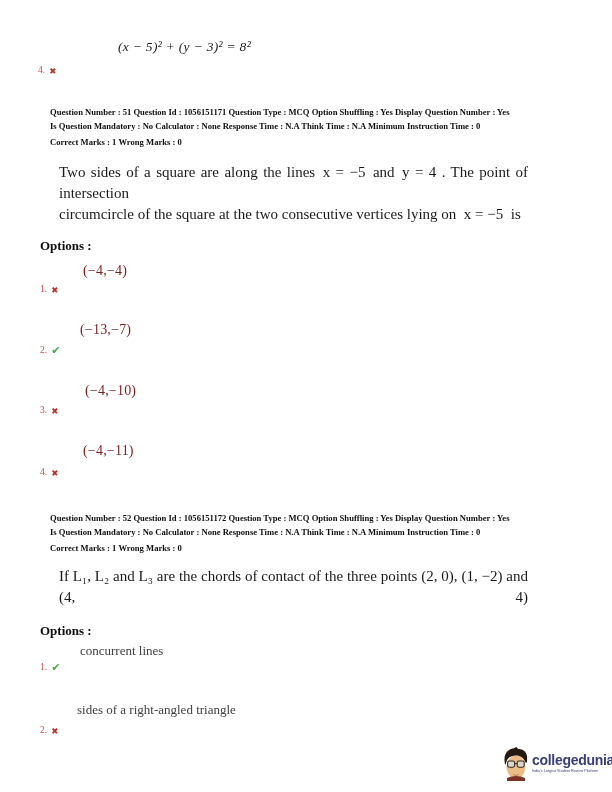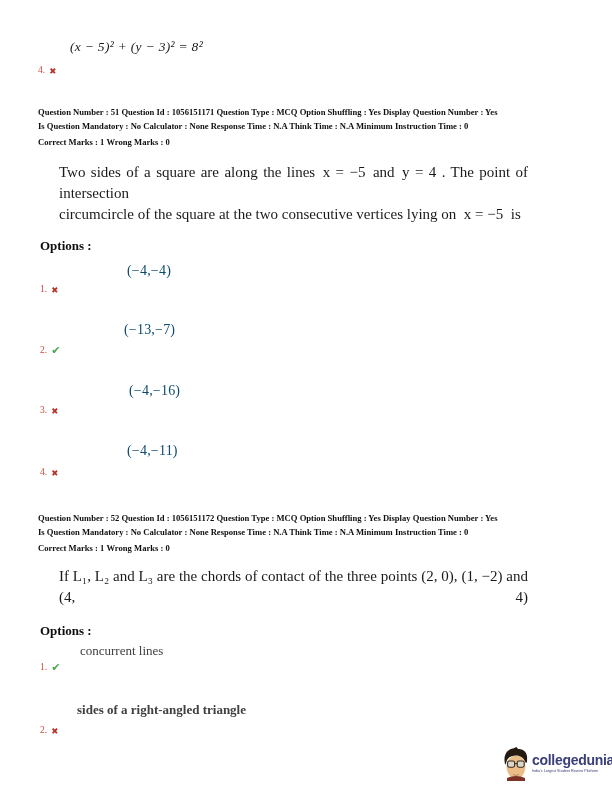--- a/index.html
+++ b/index.html
@@ -8,40 +8,40 @@
     width: 612px; height: 792px;
     background: #ffffff;
     position: relative;
     overflow: hidden;
     font-family: "Liberation Serif", "DejaVu Serif", serif;
     color: #161616;
   }
   .abs { position: absolute; }
 
   
-  .eq-top { font-style: italic; font-size: 13.5px; letter-spacing: 0.3px; color: #1d1d1d; }
+  .eq-top { font-style: italic; font-size: 13.5px; letter-spacing: 0.3px; color: #1d1d1d; margin-left: 48px; }
 
   
   .markrow { display: flex; align-items: center; gap: 4px; font-size: 9.5px; line-height: 1; }
   .markrow .num { color: #cd4a3d; }
   .icon-wrong   { color: #b63327; font-family: "DejaVu Sans", sans-serif; font-size: 8.5px; font-weight: bold; }
   .icon-correct { color: #4ca64c; font-family: "DejaVu Sans", sans-serif; font-size: 11px; }
 
   
-  .hdr { font-weight: bold; font-size: 8.6px; line-height: 14px; white-space: nowrap; color: #0f0f0f; }
+  .hdr { font-weight: bold; font-size: 8.6px; line-height: 14px; white-space: nowrap; color: #0f0f0f; margin-left: 12px; }
   .hdr .marksline { margin-top: 2px; }
 
   
   .qtext { font-size: 15px; line-height: 21px; width: 469px; color: #1a1a1a; }
   .qline { text-align: justify; text-align-last: justify; }
   .qline.last { text-align-last: left; }
 
   .optlabel { font-weight: bold; font-size: 13px; color: #0f0f0f; }
 
-  .mathopt { font-size: 14px; letter-spacing: 0.2px; color: #0c4a6e; margin-left: 44px; }
+  .mathopt { font-size: 14px; letter-spacing: 0.2px; color: #7f1d1d; }
   .textopt { font-size: 13px; color: #404040; }
 
   
   .logo { position: absolute; left: 503px; top: 747px; display: flex; align-items: flex-start; gap: 3px; }
   .logo-text { display: flex; flex-direction: column; padding-top: 6px; }
   .brand { font-family: "Liberation Sans", "DejaVu Sans", sans-serif; font-weight: bold;
            font-size: 14px; color: #3a3e79; letter-spacing: -0.3px; line-height: 1; white-space: nowrap; }
   .tagline { font-family: "Liberation Sans", "DejaVu Sans", sans-serif; font-size: 6px; color: #3a3e79;
              transform: scale(0.62); transform-origin: left top; white-space: nowrap; margin-top: 2px; }
 </style>
@@ -73,21 +73,21 @@
   <span class="num">1.</span>
   <span class="icon-wrong">✖</span>
 </div>
 
 <div class="abs mathopt" style="left:80px; top:322px;">(−13,−7)</div>
 <div class="abs markrow" style="left:40px; top:345px;">
   <span class="num">2.</span>
   <span class="icon-correct">✔</span>
 </div>
 
-<div class="abs mathopt" style="left:85px; top:383px;">(−4,−16)</div>
+<div class="abs mathopt" style="left:85px; top:383px;">(−4,−10)</div>
 <div class="abs markrow" style="left:40px; top:406px;">
   <span class="num">3.</span>
   <span class="icon-wrong">✖</span>
 </div>
 
 <div class="abs mathopt" style="left:83px; top:443px;">(−4,−11)</div>
 <div class="abs markrow" style="left:40px; top:468px;">
   <span class="num">4.</span>
   <span class="icon-wrong">✖</span>
 </div>
@@ -103,21 +103,21 @@
 </div>
 
 <div class="abs optlabel" style="left:40px; top:623px;">Options :</div>
 
 <div class="abs textopt" style="left:80px; top:643px;">concurrent lines</div>
 <div class="abs markrow" style="left:40px; top:662px;">
   <span class="num">1.</span>
   <span class="icon-correct">✔</span>
 </div>
 
-<div class="abs textopt" style="left:77px; top:702px;font-weight:bold;">sides of a right-angled triangle</div>
+<div class="abs textopt" style="left:77px; top:702px;">sides of a right-angled triangle</div>
 <div class="abs markrow" style="left:40px; top:726px;">
   <span class="num">2.</span>
   <span class="icon-wrong">✖</span>
 </div>
 
 <div class="logo">
   <span>
     <svg width="26" height="34" viewBox="0 0 26 34">
       <ellipse cx="13" cy="20" rx="9.5" ry="11.5" fill="#edbd87"></ellipse>
       <path d="M2 17 C0 8 4 2.5 10 1.5 L13.5 0 L15 2 C21 1.5 25 6 24 13 C24.5 15.5 23 17 22 14.5 C20.5 11 17.5 8.5 13 8.5 C8.5 8.5 4.5 10.5 3.5 14.5 C3 16.5 2.5 18.5 2 17 Z" fill="#241a12"></path>

